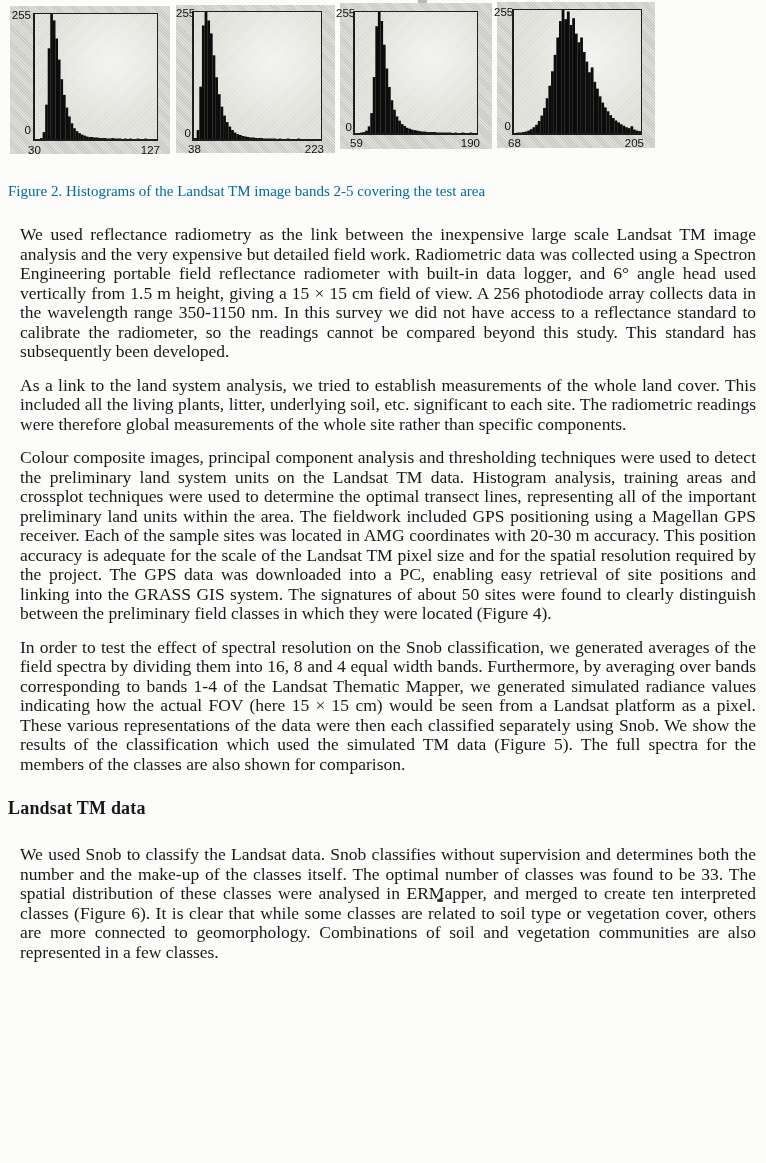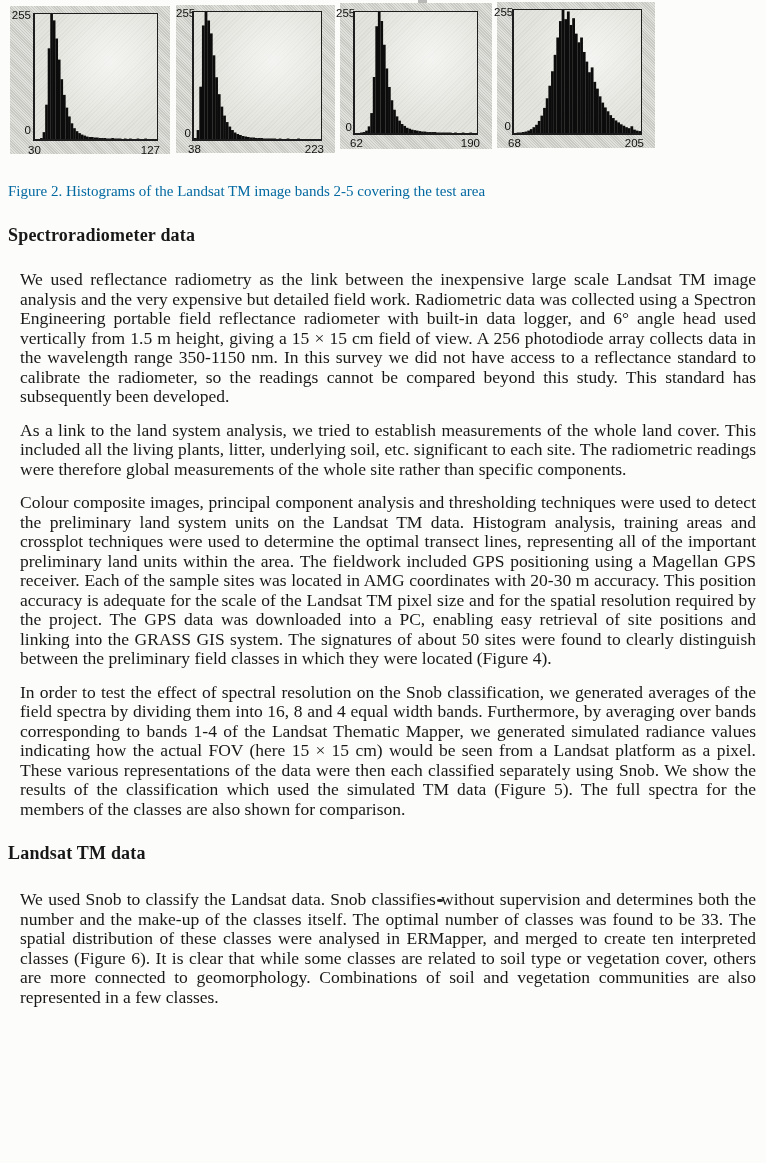--- a/index.html
+++ b/index.html
@@ -184,21 +184,21 @@
           <rect x="70.83" width="2.20" y="99.61" height="0.39" fill="#0c0c0c"></rect>
           <rect x="72.92" width="2.20" y="99.61" height="0.39" fill="#0c0c0c"></rect>
           <rect x="75.00" width="2.20" y="99.61" height="0.39" fill="#0c0c0c"></rect>
           <rect x="77.08" width="2.20" y="99.61" height="0.39" fill="#0c0c0c"></rect>
           <rect x="81.25" width="2.20" y="99.61" height="0.39" fill="#0c0c0c"></rect>
           <rect x="87.50" width="2.20" y="99.61" height="0.39" fill="#0c0c0c"></rect>
           <rect x="93.75" width="2.20" y="99.61" height="0.39" fill="#0c0c0c"></rect>
         </svg>
     </div>
     <div class="xrow" style="left:10px;top:134px;width:130px">
-      <span>62</span>
+      <span>59</span>
       <span>190</span>
     </div>
   </div>
 
   <div class="panel" style="left:497px;top:2px;width:158px;height:146px">
     <div class="flab ylab" style="left:-3px;top:4px;width:17px">255</div>
     <div class="flab ylab" style="left:-3px;top:118px;width:17px">0</div>
     <div class="plotbox" style="left:15px;top:7px;width:130px;height:126px">
       <svg viewBox="0 0 100 100" preserveAspectRatio="none" aria-hidden="true">
           <rect x="2.08" width="2.20" y="99.61" height="0.39" fill="#0c0c0c"></rect>
@@ -254,21 +254,20 @@
       <span>68</span>
       <span>205</span>
     </div>
   </div>
 
 </div>
 
 <div class="caption">Figure 2.  Histograms of the Landsat TM image bands 2-5 covering the test area</div>
 
 <div class="content">
-  <h2 class="sec-heading">Spectroradiometer data</h2>
   <p class="para">We used reflectance radiometry as the link between the inexpensive large scale Landsat TM image analysis and the very expensive but detailed field work.  Radiometric data was collected using a Spectron Engineering portable field reflectance radiometer with built-in data logger, and 6° angle head used vertically from 1.5 m height, giving a 15 × 15 cm field of view.  A 256 photodiode array collects data in the wavelength range 350-1150 nm.  In this survey we did not have access to a reflectance standard to calibrate the radiometer, so the readings cannot be compared beyond this study.  This standard has subsequently been developed.</p>
   <p class="para">As a link to the land system analysis, we tried to establish measurements of the whole land cover.  This included all the living plants, litter, underlying soil, etc. significant to each site.  The radiometric readings were therefore global measurements of the whole site rather than specific components.</p>
   <p class="para">Colour composite images, principal component analysis and thresholding techniques were used to detect the preliminary land system units on the Landsat TM data.  Histogram analysis, training areas and crossplot techniques were used to determine the optimal transect lines, representing all of the important preliminary land units within the area.  The fieldwork included GPS positioning using a Magellan GPS receiver.  Each of the sample sites was located in AMG coordinates with 20-30 m accuracy.  This position accuracy is adequate for the scale of the Landsat TM pixel size and for the spatial resolution required by the project.  The GPS data was downloaded into a PC, enabling easy retrieval of site positions and linking into the GRASS GIS system.  The signatures of about 50 sites were found to clearly distinguish between the preliminary field classes in which they were located (Figure 4).</p>
   <p class="para">In order to test the effect of spectral resolution on the Snob classification, we generated averages of the field spectra by dividing them into 16, 8 and 4 equal width bands.  Furthermore, by averaging over bands corresponding to bands 1-4 of the Landsat Thematic Mapper, we generated simulated radiance values indicating how the actual FOV (here 15 × 15 cm) would be seen from a Landsat platform as a pixel.  These various representations of the data were then each classified separately using Snob.  We show the results of the classification which used the simulated TM data (Figure 5).  The full spectra for the members of the classes are also shown for comparison.</p>
 
   <h2 class="sec-heading second">Landsat TM data</h2>
   <p class="para">We used Snob to classify the Landsat data.  Snob classifies without supervision and determines both the number and the make-up of the classes itself.  The optimal number of classes was found to be 33.  The spatial distribution of these classes were analysed in ERMapper, and merged to create ten interpreted classes (Figure 6).  It is clear that while some classes are related to soil type or vegetation cover, others are more connected to geomorphology.  Combinations of soil and vegetation communities are also represented in a few classes.</p>
 </div>
 
 <div class="speck" style="left:437px;top:899px;width:6px;height:3px"></div>

